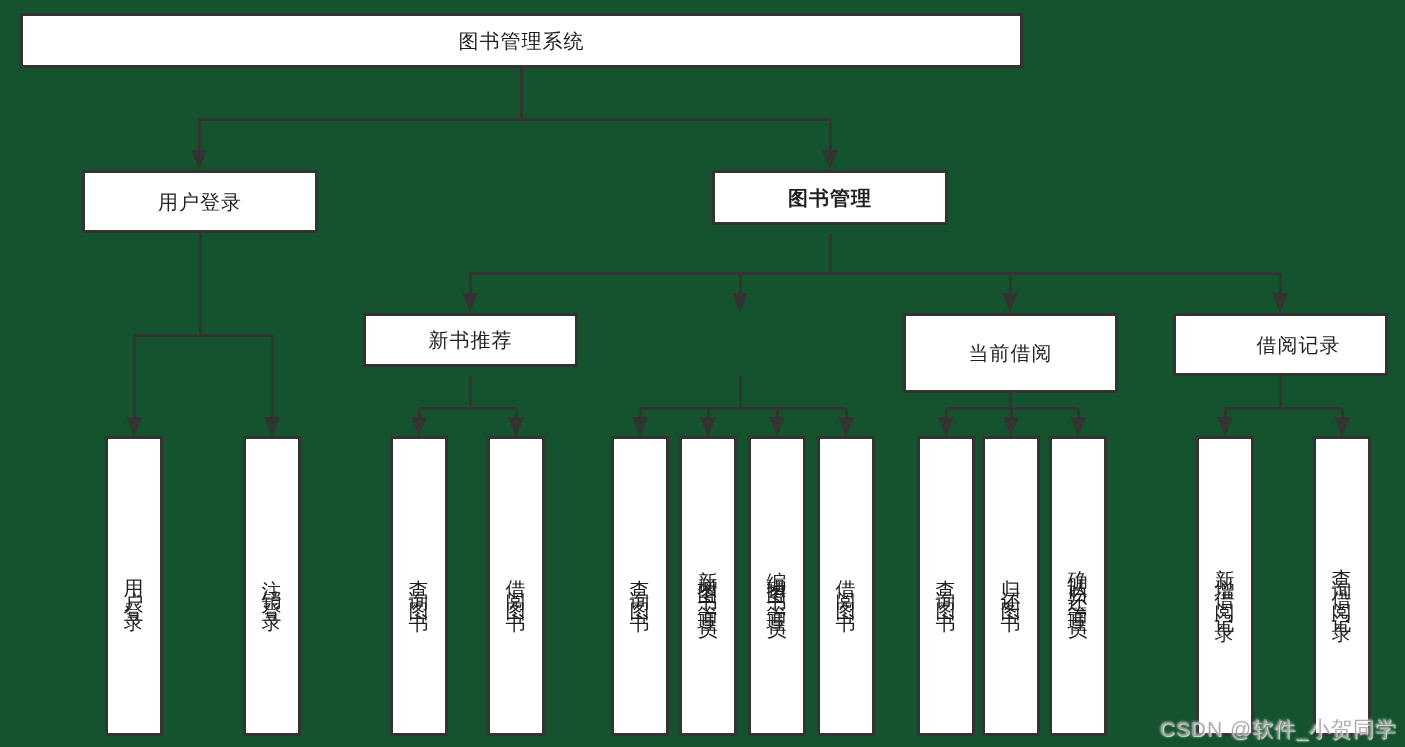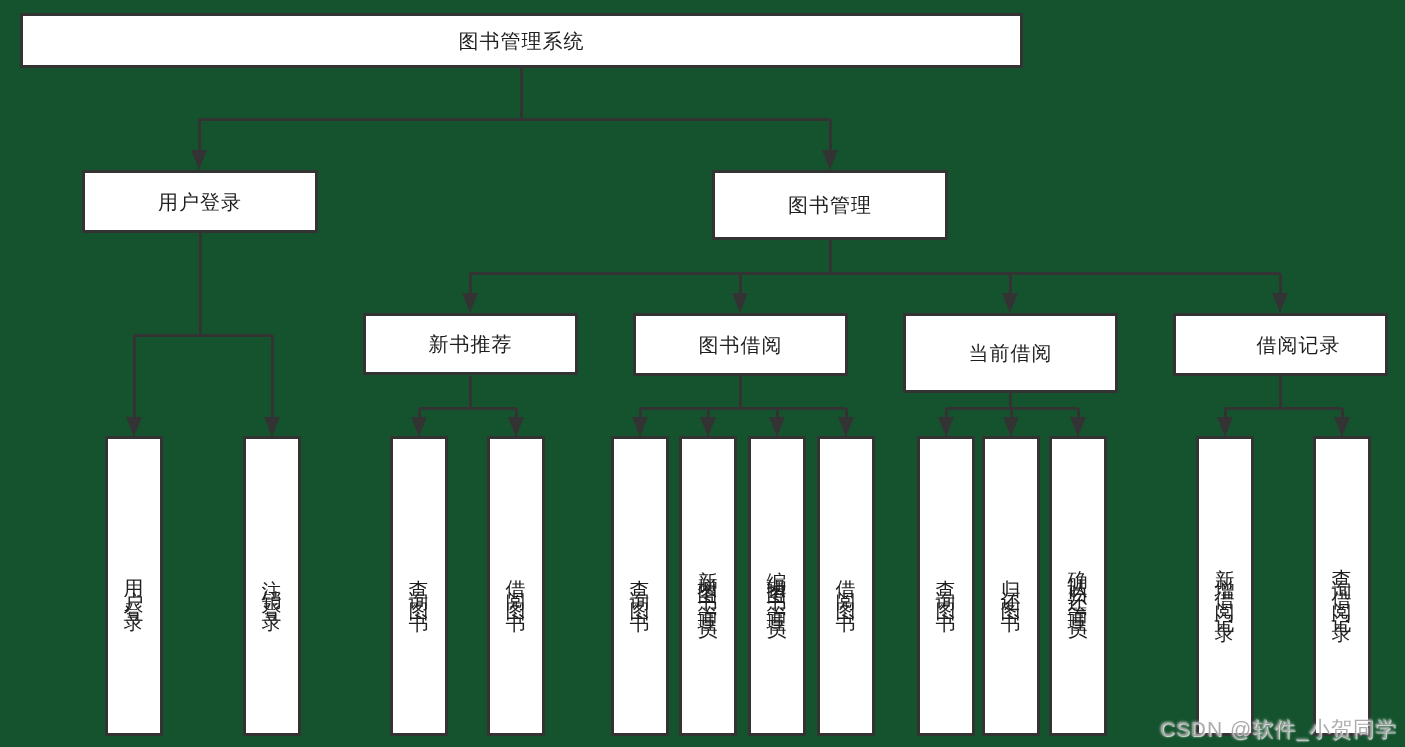--- a/index.html
+++ b/index.html
@@ -95,24 +95,23 @@
       <polygon points="1003,417 1019,417 1011,437"></polygon>
       <polygon points="1070,417 1086,417 1078,437"></polygon>
       <polygon points="1217,417 1233,417 1225,437"></polygon>
       <polygon points="1334,417 1350,417 1342,437"></polygon>
     </g>
   </svg>
 
   <div class="node" style="left:20px; top:13px; width:1003px; height:55px;">图书管理系统</div>
 
   <div class="node" style="left:82px; top:170px; width:236px; height:63px;">用户登录</div>
-  <div class="node" style="left:712px; top:170px; width:236px; height:70px;">图书管理</div>
+  <div class="node" style="left:712px; top:170px; width:236px; height:55px;font-weight:bold;">图书管理</div>
 
-  <div class="node" style="left:363px; top:313px; width:215px; height:62px;">新书推荐</div>
-  <div class="node" style="left:633px; top:313px; width:215px; height:63px;">图书借阅</div>
+  <div class="node" style="left:363px; top:313px; width:215px; height:54px;">新书推荐</div>
   <div class="node" style="left:903px; top:313px; width:215px; height:80px;">当前借阅</div>
   <div class="node" style="left:1173px; top:313px; width:215px; height:63px;padding-left:36px;">借阅记录</div>
 
   <div class="node vnode" style="left:105px; top:436px; width:58px; height:300px;">用户登录</div>
   <div class="node vnode" style="left:243px; top:436px; width:58px; height:300px;">注销登录</div>
 
   <div class="node vnode" style="left:390px; top:436px; width:58px; height:300px;">查询图书</div>
   <div class="node vnode" style="left:487px; top:436px; width:58px; height:300px;">借阅图书</div>
 
   <div class="node vnode" style="left:611px; top:436px; width:58px; height:300px;">查询图书</div>

